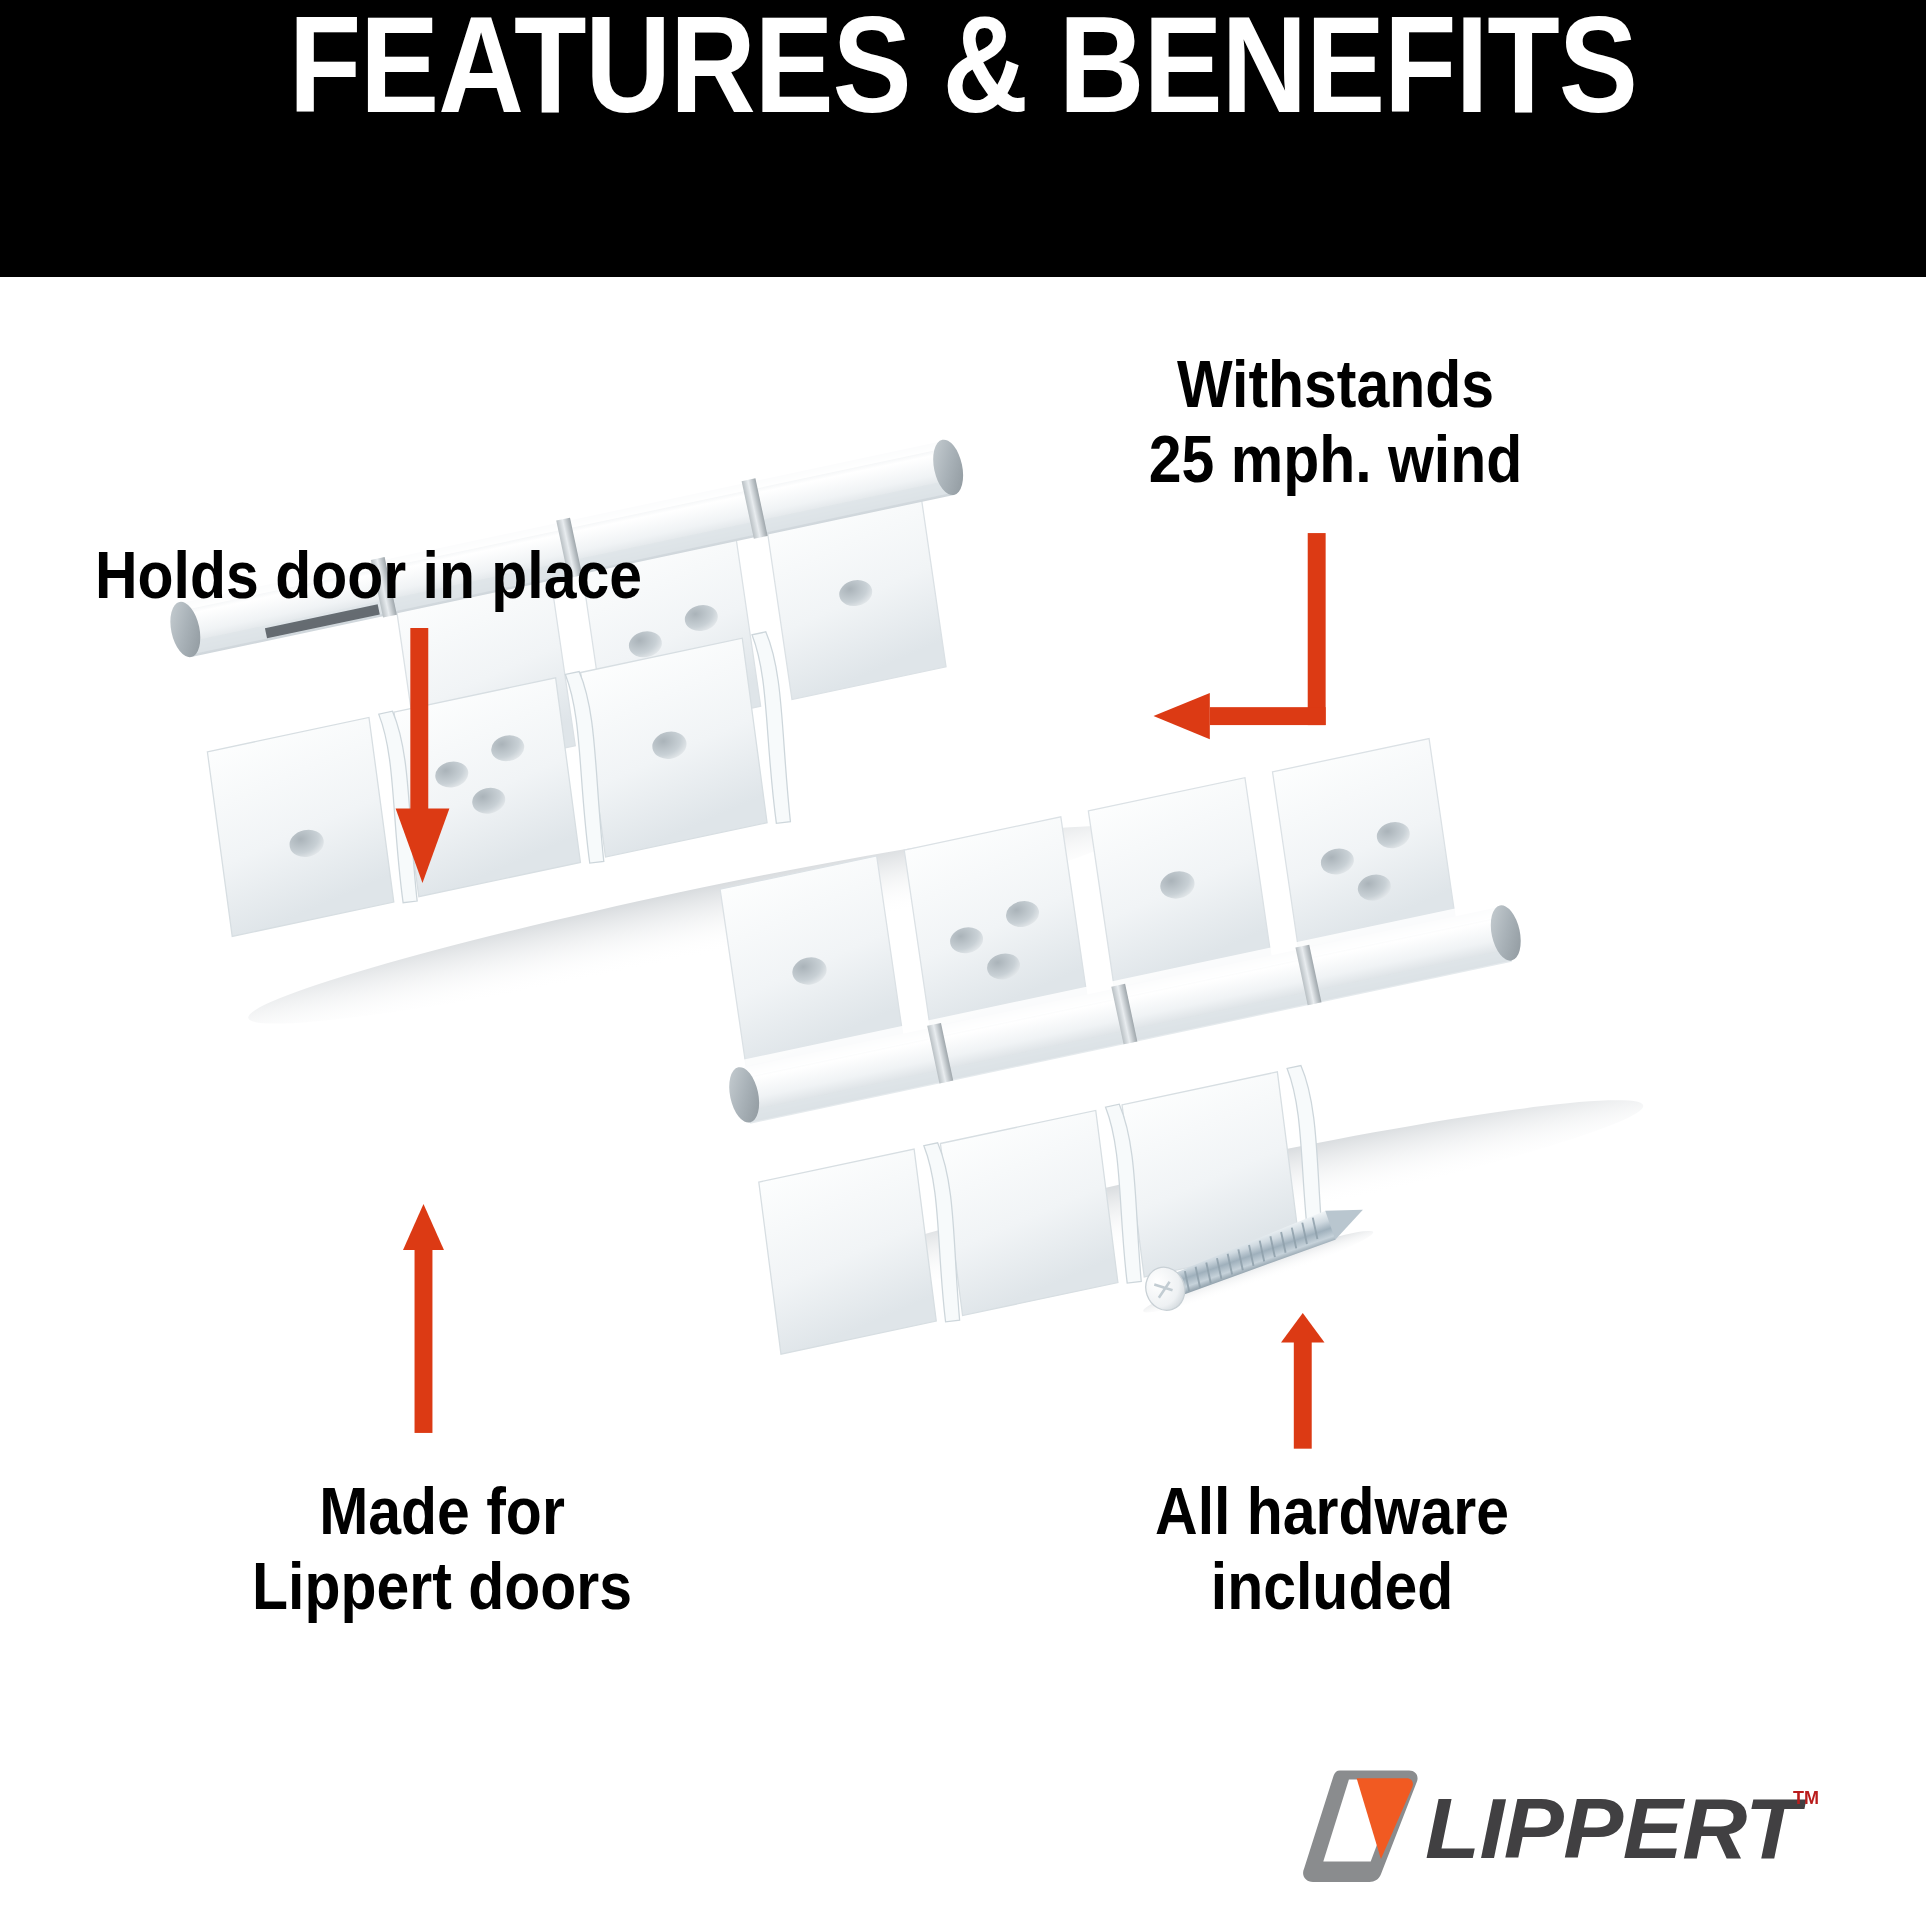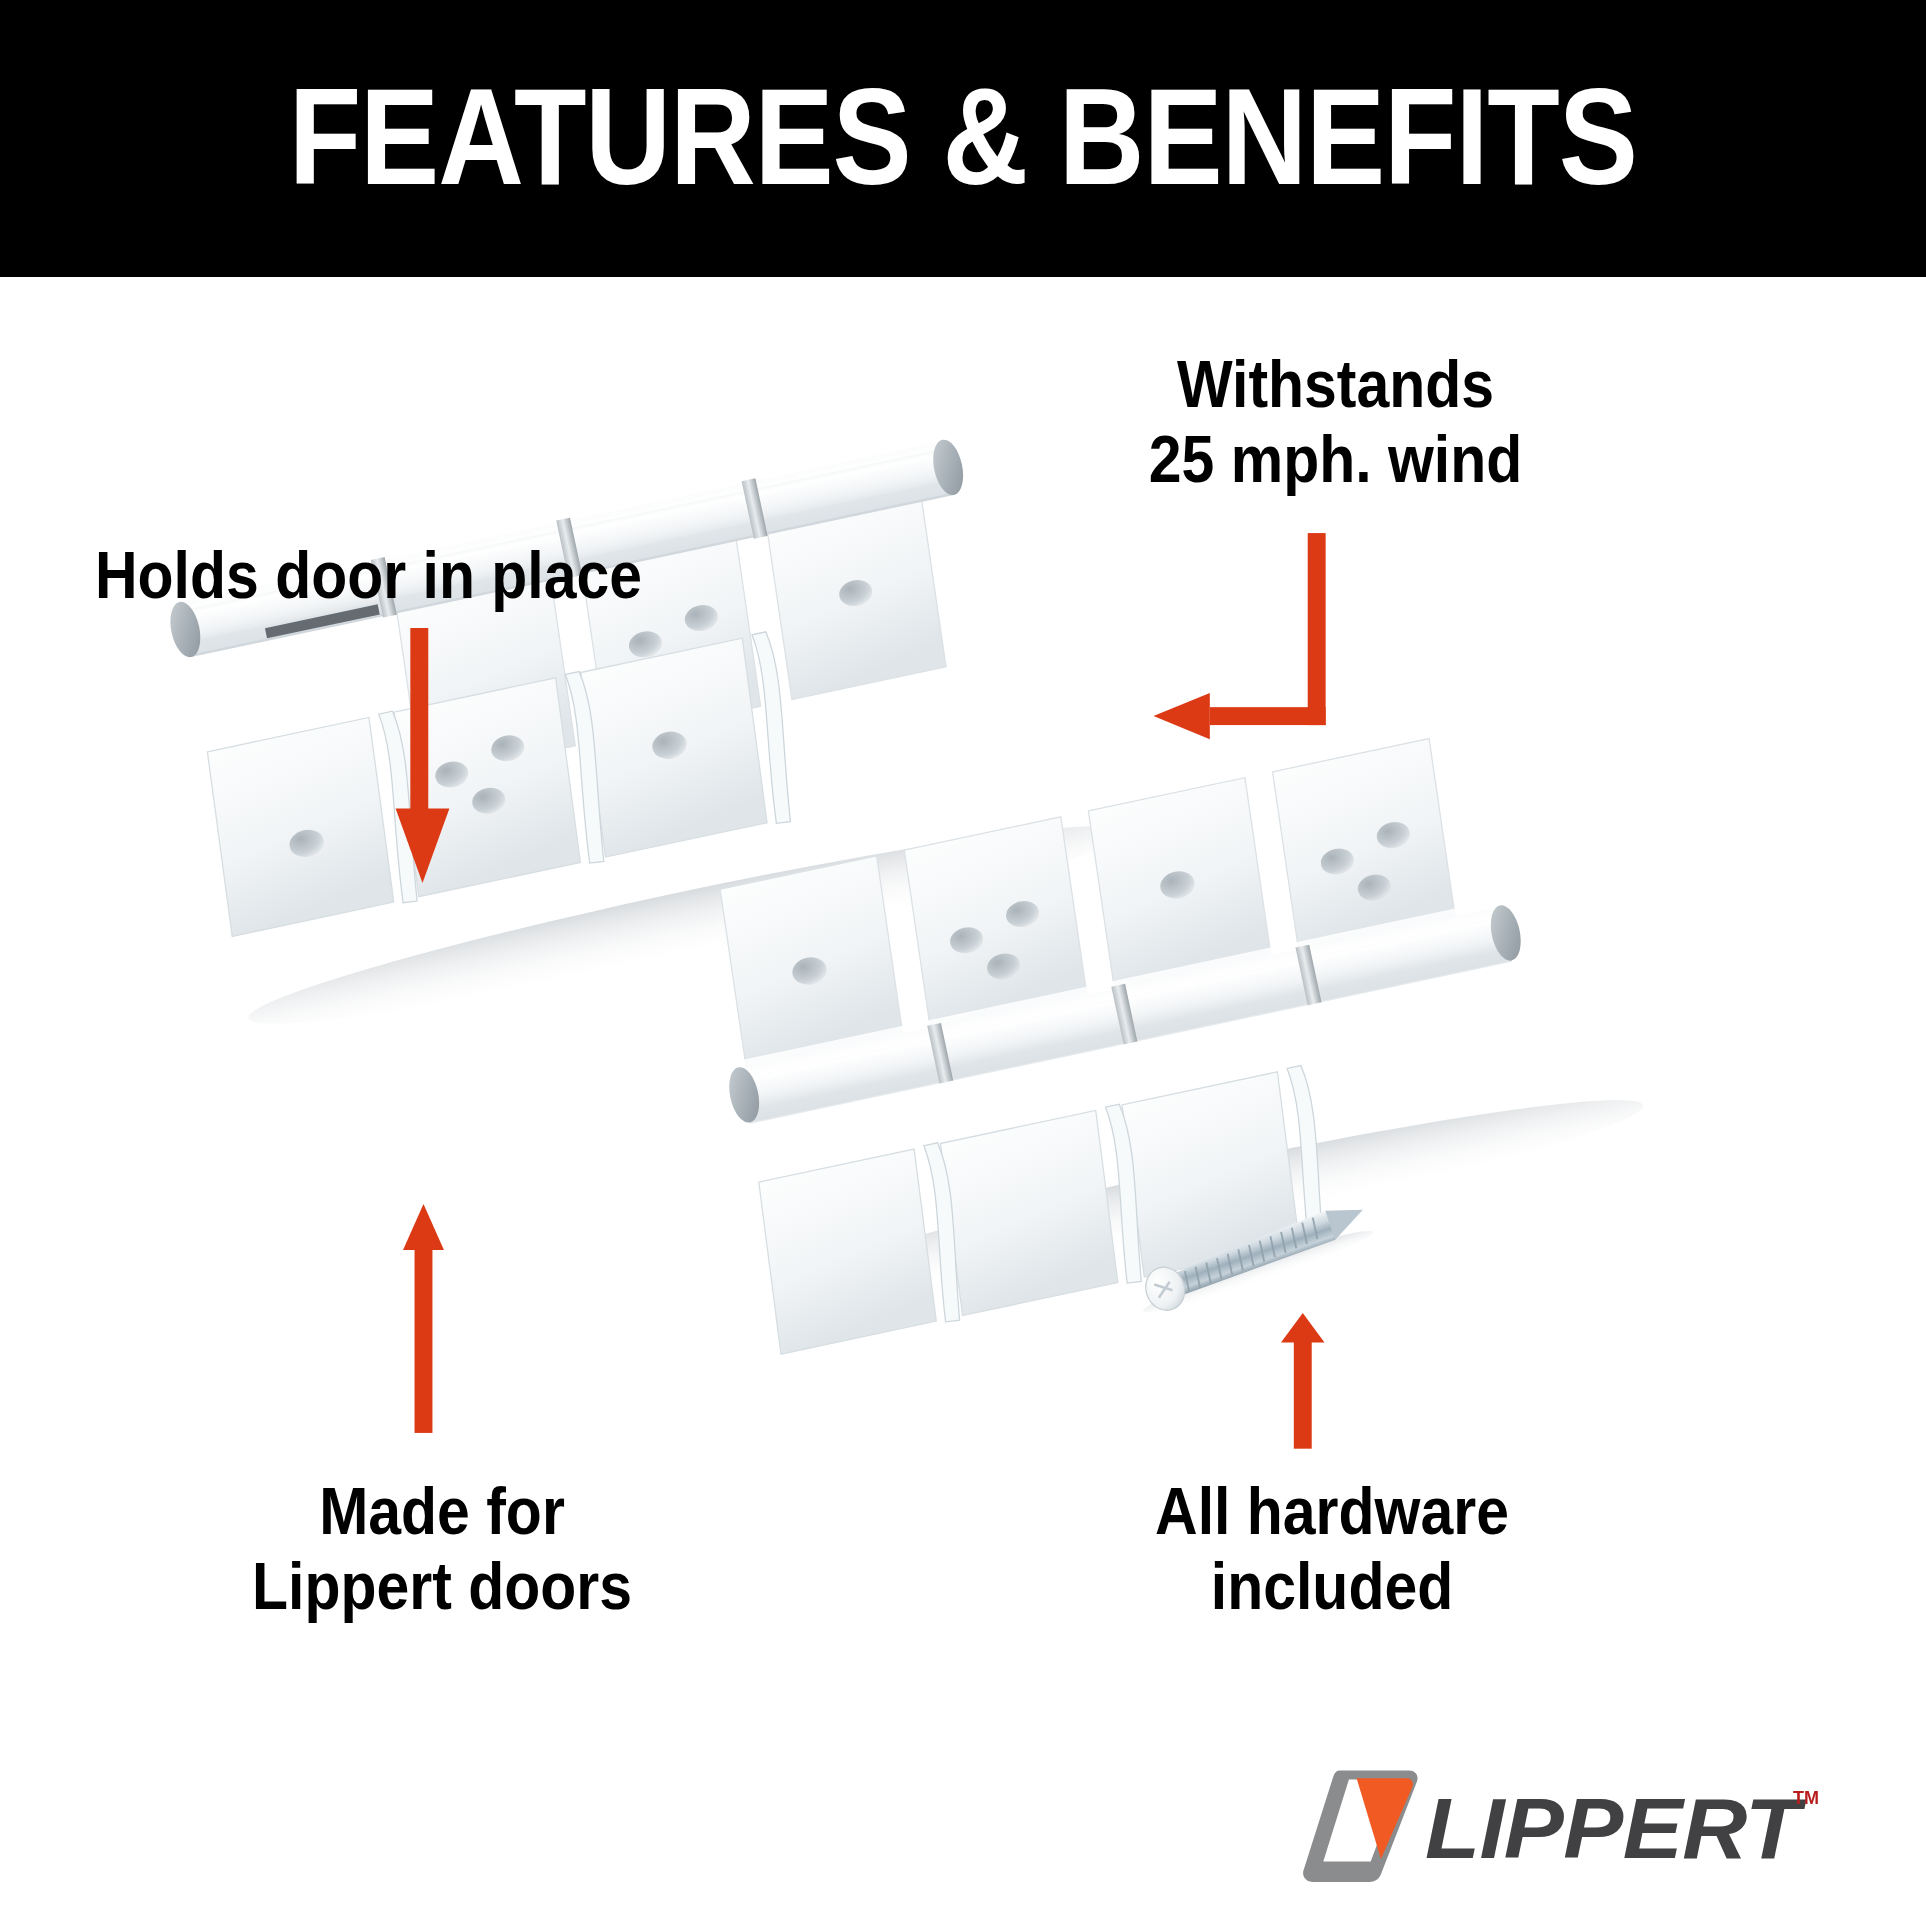--- a/index.html
+++ b/index.html
@@ -23,21 +23,21 @@
 
   
   #header-banner {
     position: absolute;
     left: 0;
     top: 0;
     width: 1926px;
     height: 277px;
     background: #000000;
     display: flex;
-    align-items: center;
+    align-items: flex-start;
     justify-content: center;
   }
   #header-title {
     color: #ffffff;
     font-family: "Liberation Sans Narrow", "Liberation Sans", sans-serif;
     font-weight: bold;
     font-size: 138px;
     letter-spacing: -1.3px;
     line-height: 1;
     transform: scaleX(0.86);

